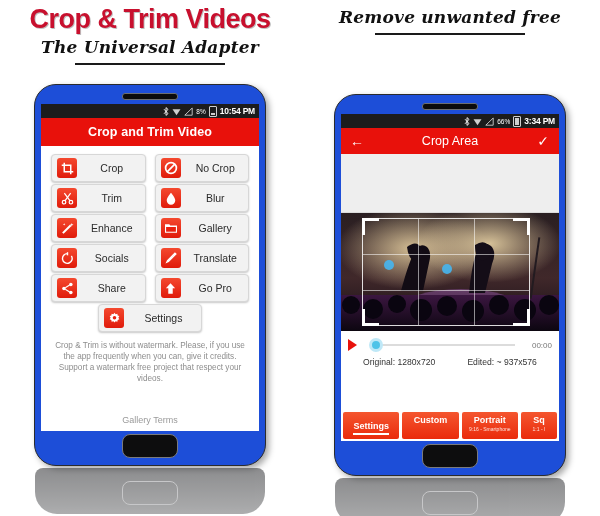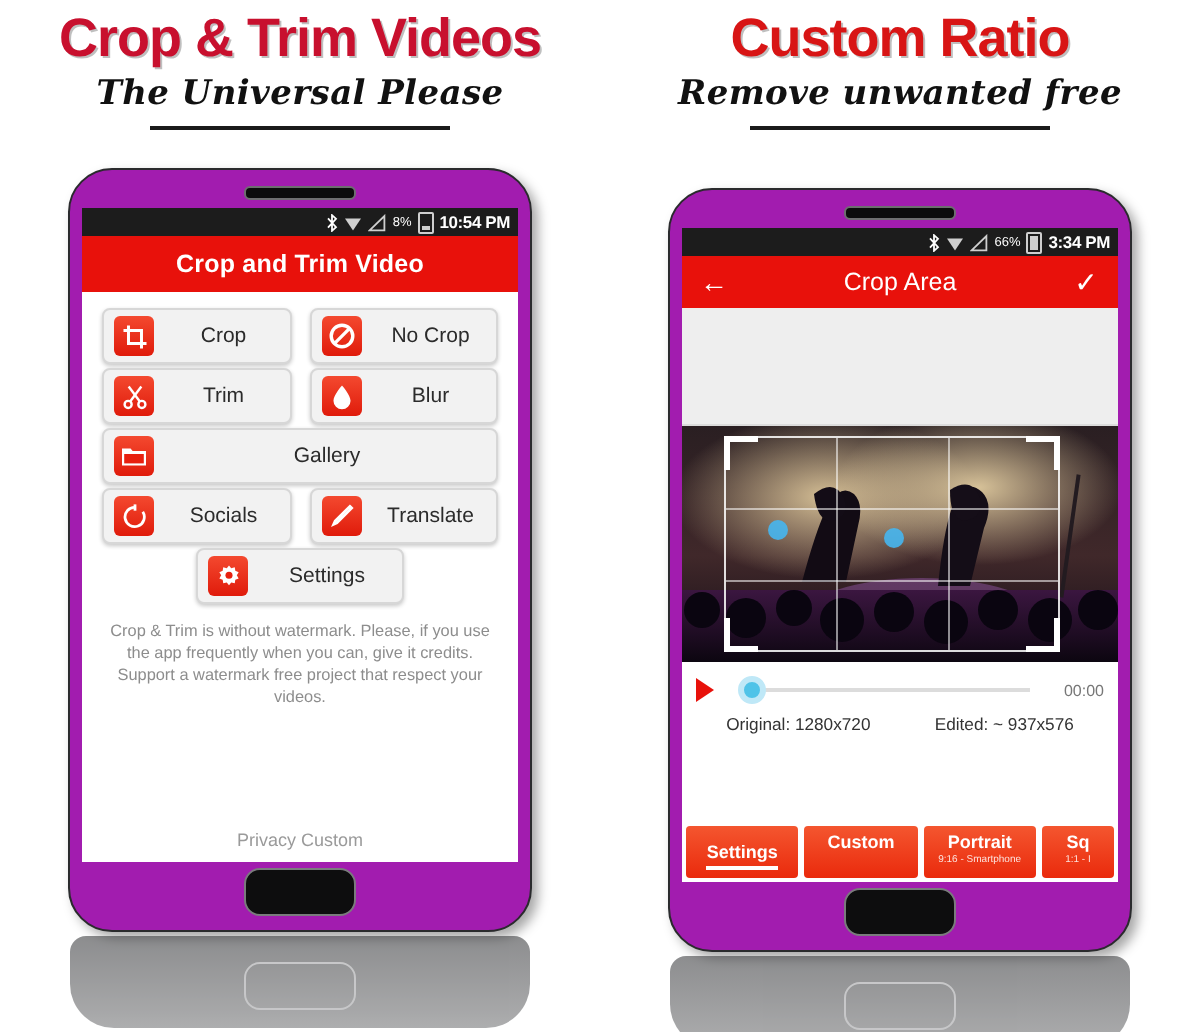--- a/index.html
+++ b/index.html
@@ -26,21 +26,21 @@
     letter-spacing:.2px;
   }
   .rule{
     width:150px;height:2px;background:#1a1a1a;margin:6px auto 0;
   }
 
   
   .phone{
     position:absolute;left:50%;transform:translateX(-50%);
     top:84px;width:230px;height:380px;
-    background:#a21caf;border-radius:22px;
+    background:#1d4ed8;border-radius:22px;
     box-shadow:3px 3px 6px rgba(0,0,0,.35);
     border:1px solid #2a2b2d;
   }
   .phone.right{top:94px;}
   .speaker{
     position:absolute;top:8px;left:50%;transform:translateX(-50%);
     width:54px;height:5px;border-radius:3px;
     background:#0b0b0c;border:1px solid #6d6e70;
   }
   .home{
@@ -165,21 +165,21 @@
   .tab.cut{flex:0 0 34px;}
 </style>
 </head>
 <body>
 
 <div class="stage">
 
   <div class="panel">
     <div class="head">
       <div class="title">Crop &amp; Trim Videos</div>
-      <div class="subtitle">The Universal Please</div>
+      <div class="subtitle">The Universal Adapter</div>
       <div class="rule"></div>
     </div>
 
     <div class="phone">
       <div class="speaker"></div>
       <div class="home"></div>
 
       <div class="screen">
 
         <div class="statusbar">
@@ -246,20 +246,30 @@
                     <path d="M6 0.8C6 0.8 1.4 6 1.4 9A4.6 4.6 0 0 0 10.6 9C10.6 6 6 0.8 6 0.8Z" fill="#fff"></path>
                   </svg>
               </span>
               <span class="lbl">Blur</span>
             </div>
           </div>
 
           <div class="row">
             <div class="btn">
               <span class="ico">
+                <svg width="13" height="13" viewBox="0 0 14 14">
+                    <line x1="2" y1="12" x2="10.5" y2="3.5" stroke="#fff" stroke-width="2.2"></line>
+                    <path d="M11.6 1l.5 1.4 1.4.5-1.4.5-.5 1.4-.5-1.4-1.4-.5 1.4-.5z" fill="#fff"></path>
+                    <path d="M3.4 1.2l.35 1 1 .35-1 .35-.35 1-.35-1-1-.35 1-.35z" fill="#fff"></path>
+                  </svg>
+              </span>
+              <span class="lbl">Enhance</span>
+            </div>
+            <div class="btn">
+              <span class="ico">
                 <svg width="14" height="12" viewBox="0 0 14 12">
                     <path d="M1 2.2h4.3l1 1.3H13v7.3H1z" fill="#fff"></path>
                     <rect x="2.1" y="5" width="9.8" height="4.7" fill="#e8200f"></rect>
                   </svg>
               </span>
               <span class="lbl">Gallery</span>
             </div>
           </div>
 
           <div class="row">
@@ -275,47 +285,68 @@
             <div class="btn">
               <span class="ico">
                 <svg width="13" height="13" viewBox="0 0 14 14">
                     <path d="M11.8 1.2l1 1-8 8-1.8.8.8-1.8z" fill="none" stroke="#fff" stroke-width="1.4"></path>
                   </svg>
               </span>
               <span class="lbl">Translate</span>
             </div>
           </div>
 
+          <div class="row">
+            <div class="btn">
+              <span class="ico">
+                <svg width="13" height="13" viewBox="0 0 14 14">
+                    <circle cx="10.6" cy="2.6" r="1.9" fill="#fff"></circle>
+                    <circle cx="3.2" cy="7" r="1.9" fill="#fff"></circle>
+                    <circle cx="10.6" cy="11.4" r="1.9" fill="#fff"></circle>
+                    <line x1="4.6" y1="6.1" x2="9.3" y2="3.3" stroke="#fff" stroke-width="1.2"></line>
+                    <line x1="4.6" y1="7.9" x2="9.3" y2="10.7" stroke="#fff" stroke-width="1.2"></line>
+                  </svg>
+              </span>
+              <span class="lbl">Share</span>
+            </div>
+            <div class="btn">
+              <span class="ico">
+                <svg width="13" height="13" viewBox="0 0 14 14">
+                    <path d="M7 1.4l5 5.2H9.4v6H4.6v-6H2z" fill="#fff"></path>
+                  </svg>
+              </span>
+              <span class="lbl">Go Pro</span>
+            </div>
+          </div>
 
           <div class="settings-row">
             <div class="btn">
               <span class="ico">
                 <svg width="13" height="13" viewBox="0 0 14 14">
                     <path d="M7 0.8l1.2 1.5 1.9-.5.3 1.9 1.8.7-1 1.7 1 1.7-1.8.7-.3 1.9-1.9-.5L7 11.4 5.8 9.9l-1.9.5-.3-1.9-1.8-.7 1-1.7-1-1.7 1.8-.7.3-1.9 1.9.5z" fill="#fff"></path>
                     <circle cx="7" cy="6.1" r="1.9" fill="#e8200f"></circle>
                   </svg>
               </span>
               <span class="lbl">Settings</span>
             </div>
           </div>
         </div>
 
         <div class="note">Crop &amp; Trim is without watermark. Please, if you use the app frequently when you can, give it credits. Support a watermark free project that respect your videos.</div>
-        <div class="privacy">Privacy Custom</div>
+        <div class="privacy">Gallery Terms</div>
       </div>
     </div>
 
     <div class="reflection">
       <div class="home"></div>
     </div>
   </div>
 
   <div class="panel">
     <div class="head">
-      <div class="title dark">Custom Ratio</div>
       <div class="subtitle">Remove unwanted free</div>
       <div class="rule"></div>
     </div>
 
     <div class="phone right">
       <div class="speaker"></div>
       <div class="home"></div>
 
       <div class="screen">
 

